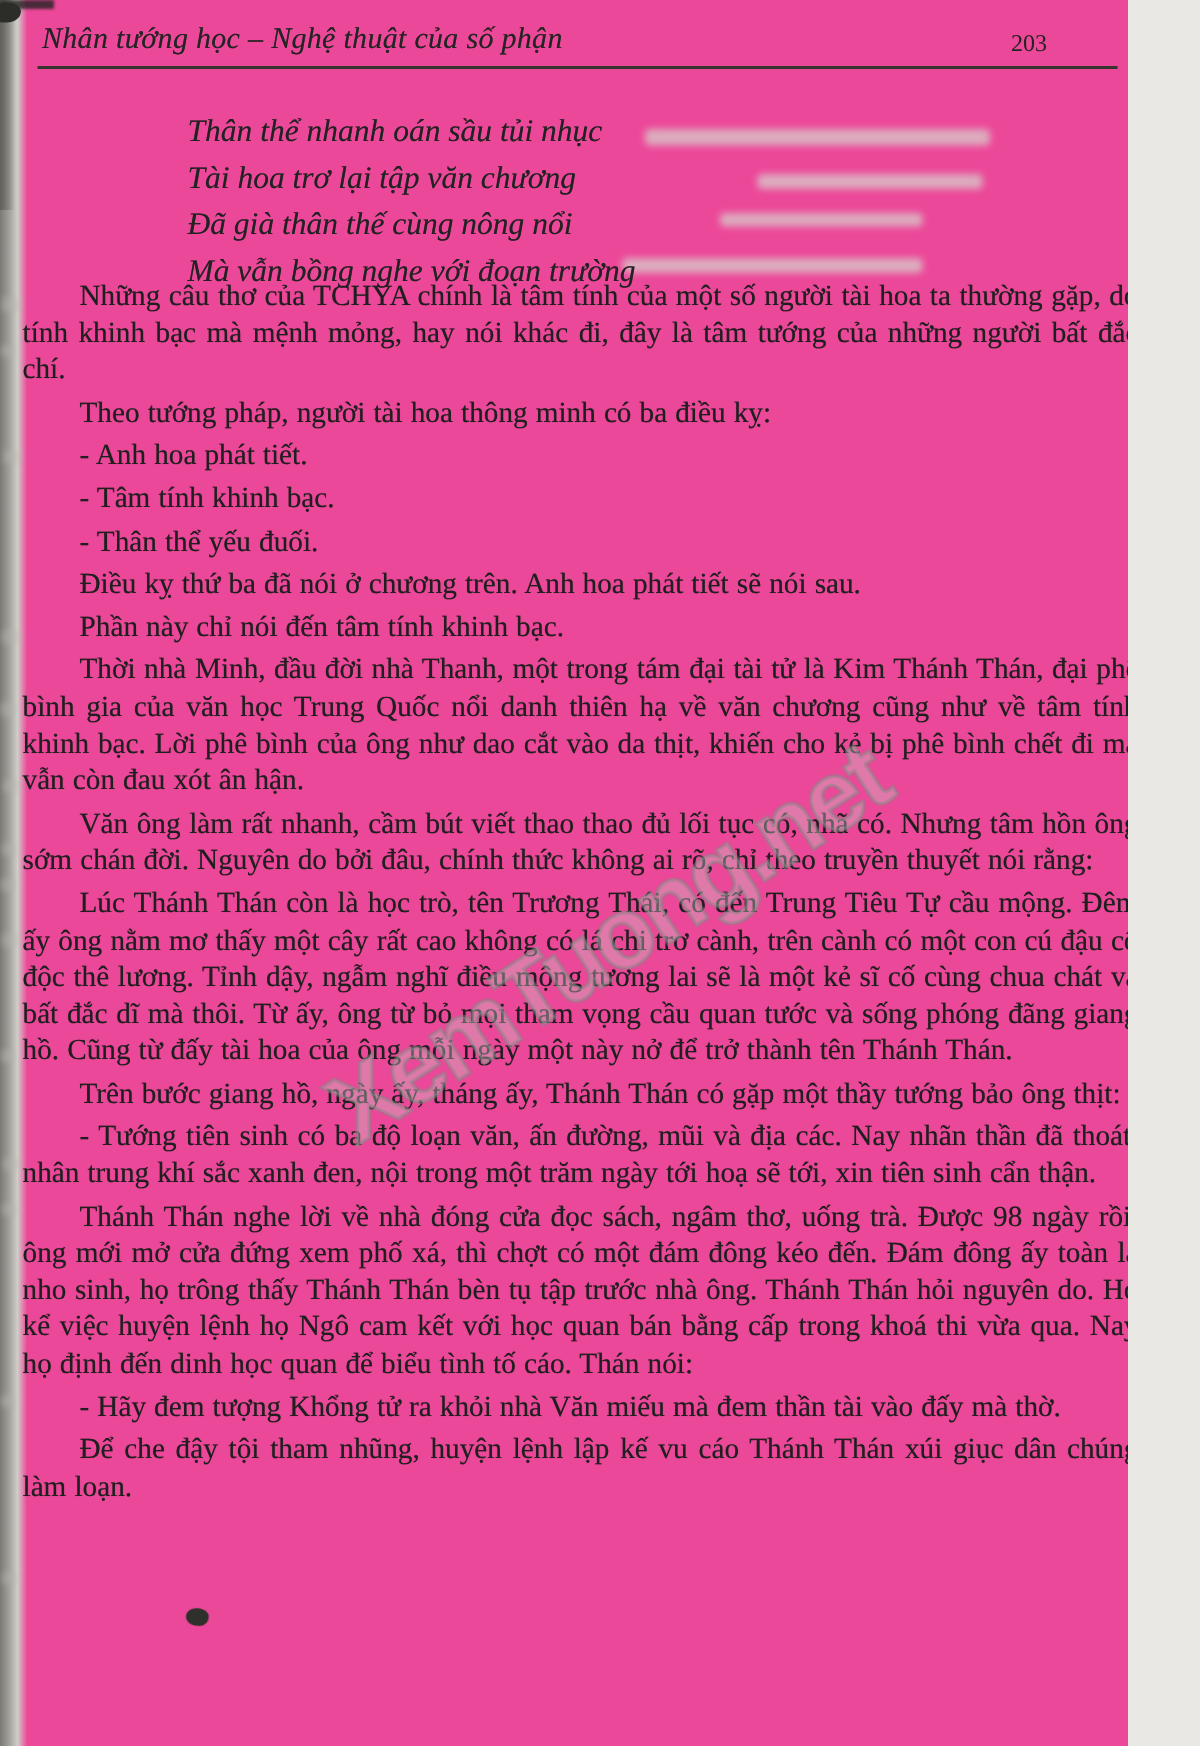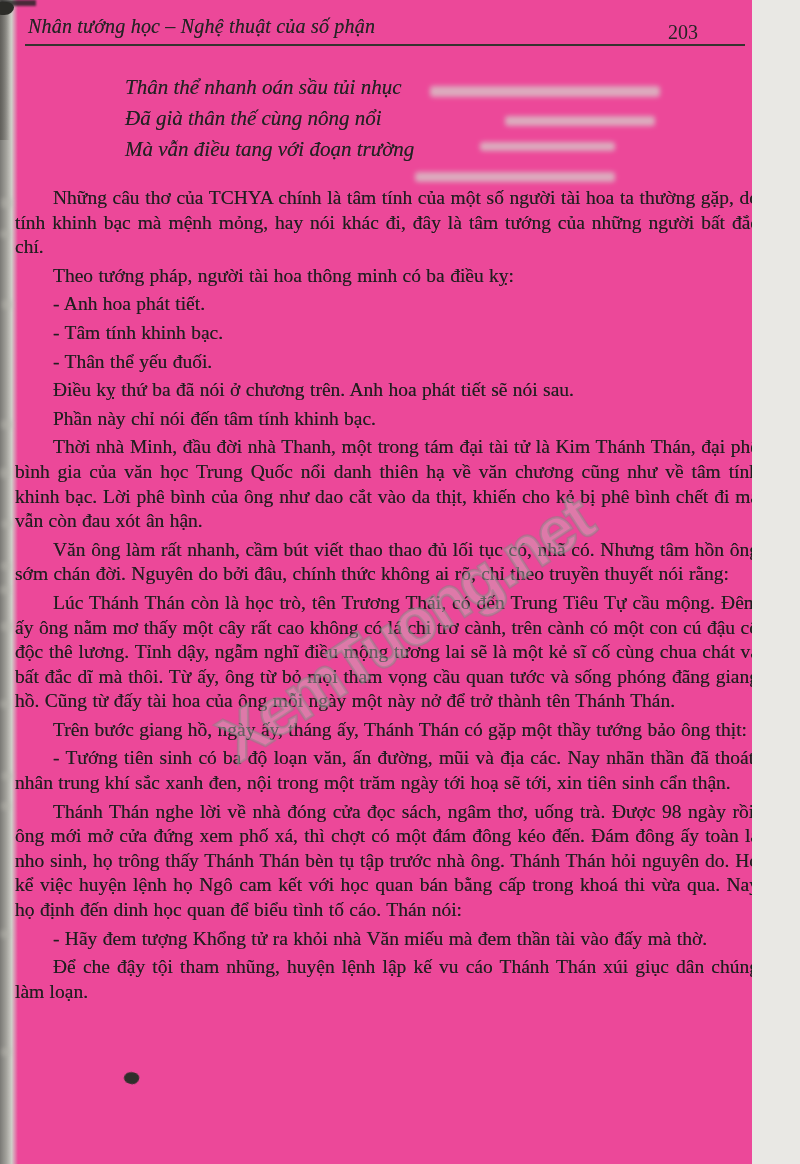--- a/index.html
+++ b/index.html
@@ -33,21 +33,21 @@
   
   .header-title{
     position:absolute;left:28px;top:15px;
     font-size:20px;font-style:italic;
     letter-spacing:.2px;color:#242424;
     text-shadow:0 0 .4px rgba(30,30,30,.6);
     white-space:nowrap;
   }
   .page-number{
     position:absolute;top:21px;right:54px;
-    font-size:20px;color:#242424;
+    font-size:16px;color:#242424;
   }
   .header-rule{
     position:absolute;left:25px;top:44px;width:720px;height:2px;
     background:#35342f;border:0;margin:0;
   }
   .paper-speck{
     position:absolute;left:778px;top:31px;width:4px;height:4px;
     background:#4a4a46;border-radius:50%;opacity:.8;
   }
   
@@ -106,22 +106,23 @@
   <hr class="header-rule">
   <div class="paper-speck"></div>
 
   <div class="ghost-line" style="left:430px;top:86px;width:230px;height:11px"></div>
   <div class="ghost-line" style="left:505px;top:116px;width:150px;height:10px"></div>
   <div class="ghost-line" style="left:480px;top:142px;width:135px;height:9px"></div>
   <div class="ghost-line" style="left:415px;top:172px;width:200px;height:10px"></div>
 
   <div class="poem">
     <div class="poem-line">Thân thể nhanh oán sầu tủi nhục</div>
+    <div class="poem-line">Tài hoa trơ lại tập văn chương</div>
     <div class="poem-line">Đã già thân thế cùng nông nổi</div>
-    <div class="poem-line">Mà vẫn điều tang với đoạn trường</div>
+    <div class="poem-line">Mà vẫn bồng nghe với đoạn trường</div>
   </div>
 
   <div class="content">
     <p>Những câu thơ của TCHYA chính là tâm tính của một số người tài hoa ta thường gặp, do tính khinh bạc mà mệnh mỏng, hay nói khác đi, đây là tâm tướng của những người bất đắc chí.</p>
     <p>Theo tướng pháp, người tài hoa thông minh có ba điều kỵ:</p>
     <p>- Anh hoa phát tiết.</p>
     <p>- Tâm tính khinh bạc.</p>
     <p>- Thân thể yếu đuối.</p>
     <p>Điều kỵ thứ ba đã nói ở chương trên. Anh hoa phát tiết sẽ nói sau.</p>
     <p>Phần này chỉ nói đến tâm tính khinh bạc.</p>

